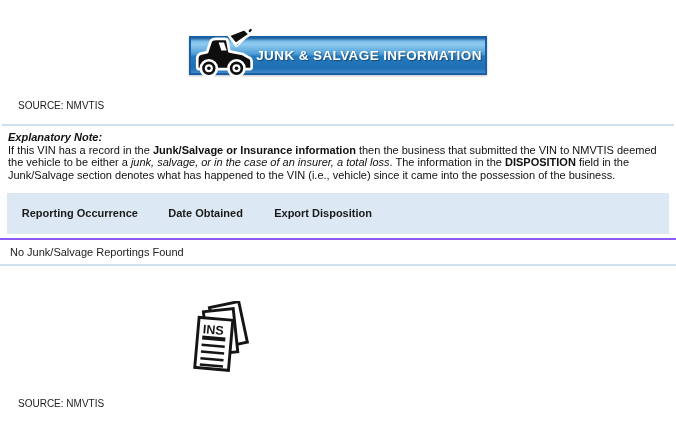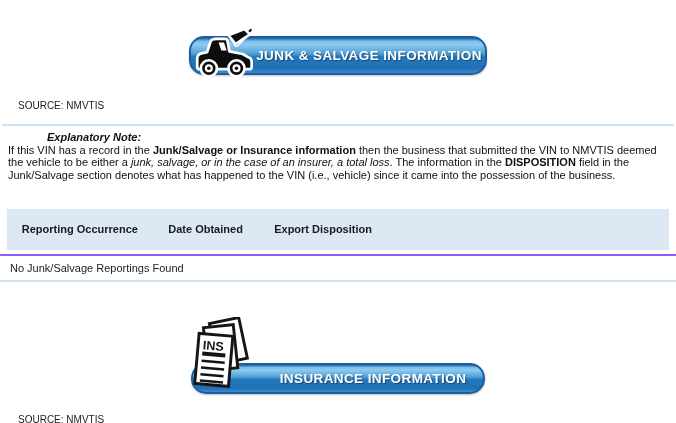--- a/index.html
+++ b/index.html
@@ -11,21 +11,21 @@
     overflow: hidden;
   }
 
   
   .banner-wrap { position: relative; margin: 0 auto; }
   .banner-junk { width: 298px; margin-top: 36px; height: 39px; }
   .banner-ins  { width: 294px; margin-top: 35px; height: 80px; }
 
   .glossy-btn {
     border: 2px solid #1a5fa5;
-    border-radius: 15px;
+    border-radius: 0;
     background: linear-gradient(180deg,
       #1d5f9e 0%, #79bce8 9%, #8fcbf0 18%,
       #4f9fd7 45%, #2579bd 53%, #1f6fb5 86%, #3f89c6 100%);
     box-shadow: 0 1px 2px rgba(0,0,0,0.25);
     display: flex; align-items: center;
   }
   .banner-junk .glossy-btn { width: 100%; height: 100%; padding-left: 62px; }
   .banner-ins  .glossy-btn { position: absolute; left: 0; top: 46px; width: 100%; height: 31px; padding-left: 70px; }
 
   .banner-label {
@@ -41,24 +41,24 @@
 
   
   .source-line { font-size: 10px; padding-left: 18px; color: #1c1c1c; }
   .source-junk { margin-top: 25px; }
   .source-ins  { margin-top: 17px; }
   .divider { height: 2px; background: #cfe1ee; margin: 0 2px; }
   .divider-1 { margin-top: 13px; }
 
   
   .note-block { margin: 5px 8px 0 8px; font-size: 11px; line-height: 12.5px; color: #111; }
-  .note-heading { font-weight: bold; font-style: italic; margin-left: 39px; }
+  .note-heading { font-weight: bold; font-style: italic; }
 
   
-  .js-table { margin-top: 28px; }
+  .js-table { margin-top: 12px; }
   .js-table-header {
     display: flex; align-items: center;
     background: #dce8f3;
     margin: 0 7px;
     min-height: 41px;
     padding: 4px 0;
   }
   .js-th {
     font-weight: bold; font-size: 11px; line-height: 13px;
     text-align: center; color: #1a1a1a;
@@ -115,23 +115,20 @@
 <div class="js-table">
   <div class="js-table-header">
     <div class="js-th js-th-1">Reporting Occurrence</div>
     <div class="js-th js-th-3">Date Obtained</div>
     <div class="js-th js-th-5">Export Disposition</div>
   </div>
   <div class="js-empty-row">No Junk/Salvage Reportings Found</div>
 </div>
 
 <div class="banner-wrap banner-ins">
-  <div class="glossy-btn">
-    <span class="banner-label">INSURANCE INFORMATION</span>
-  </div>
   <span class="papers-icon-box">
     <svg viewBox="0 0 60 82" aria-hidden="true">
 
       <rect x="21" y="3" width="31" height="43" fill="#ffffff" stroke="#151515" stroke-width="3" transform="rotate(-12 36 24)"></rect>
 
       <rect x="13" y="9" width="31" height="45" fill="#ffffff" stroke="#151515" stroke-width="3" transform="rotate(-6 28 31)"></rect>
 
       <g transform="rotate(5 22 44)">
         <rect x="4" y="18" width="35" height="52" fill="#ffffff" stroke="#151515" stroke-width="3"></rect>
         <text x="9" y="34" font-size="13" font-weight="bold" fill="#151515">INS</text>

